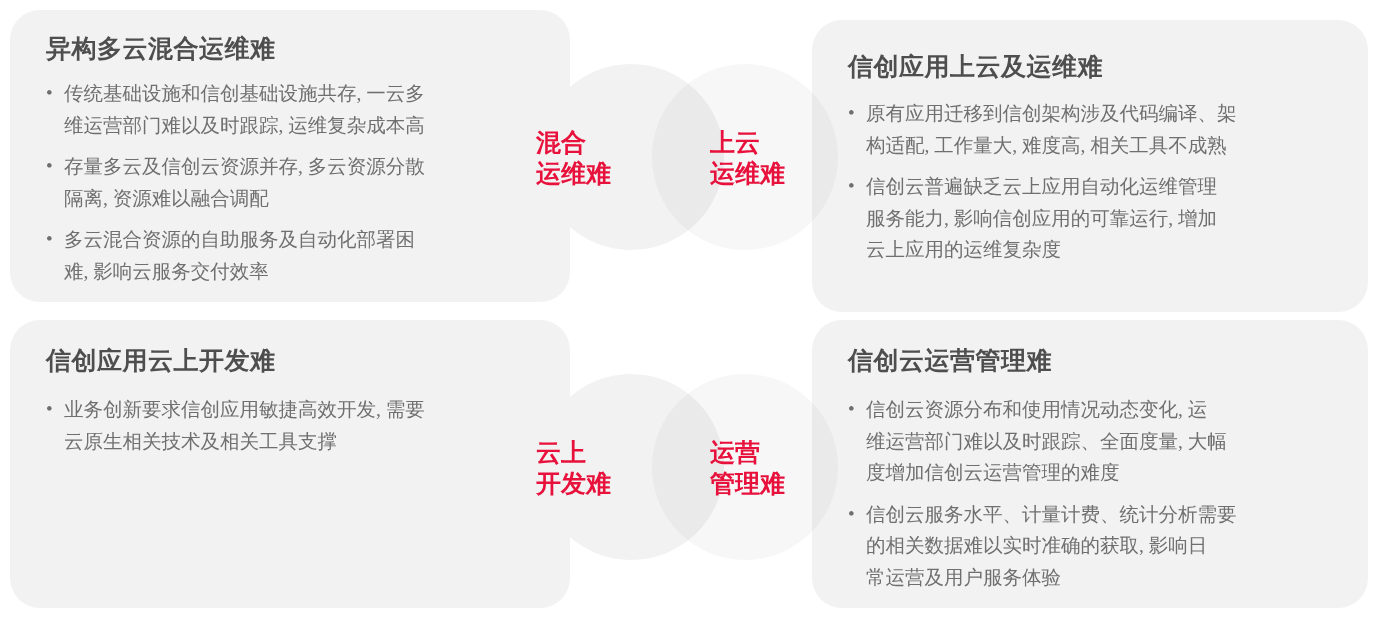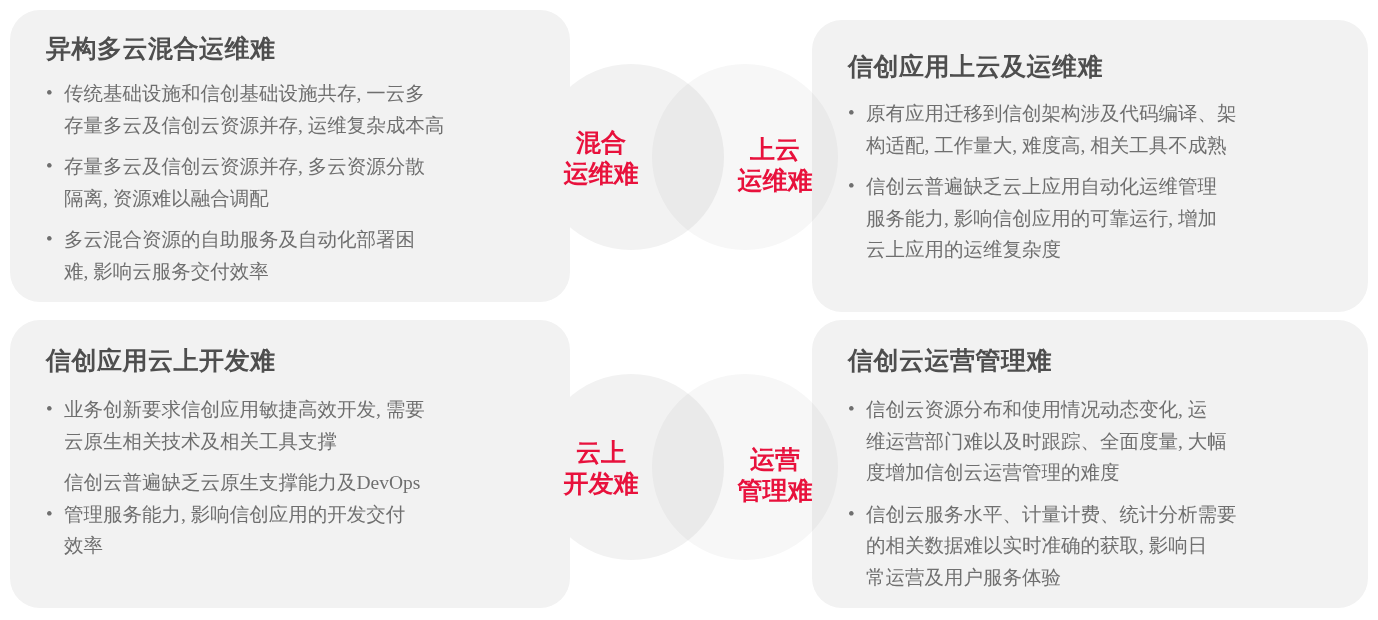--- a/index.html
+++ b/index.html
@@ -96,43 +96,42 @@
     background: #f2f2f2;
   }
   .venn-circle.left  { left: 0px; }
   .venn-circle.right { left: 114px; mix-blend-mode: multiply; background: #f7f7f7; }
 
   .venn-label {
     position: absolute;
     top: 50%;
     transform: translateY(-50%);
     width: 130px;
-    text-align: center;
     font-size: 25px;
     font-weight: bold;
     line-height: 1.22;
     color: #e8113c;
     white-space: pre-line;
     z-index: 3;
   }
   .venn-label.left  { left: -2px; }
-  .venn-label.right { left: 172px; margin-top: 7px; }
+  .venn-label.right { left: 172px; }
 </style>
 </head>
 <body>
 
 <div class="board">
 
   <div class="card card-tl">
     <div class="card-title">异构多云混合运维难</div>
     <div class="bullets">
       <div class="bullet-row">
         <span class="bullet-dot"></span>
         <span class="bullet-text">传统基础设施和信创基础设施共存, 一云多
-存量多云及信创云资源并存, 运维复杂成本高</span>
+维运营部门难以及时跟踪, 运维复杂成本高</span>
       </div>
       <div class="bullet-row">
         <span class="bullet-dot"></span>
         <span class="bullet-text">存量多云及信创云资源并存, 多云资源分散
 隔离, 资源难以融合调配</span>
       </div>
       <div class="bullet-row">
         <span class="bullet-dot"></span>
         <span class="bullet-text">多云混合资源的自助服务及自动化部署困
 难, 影响云服务交付效率</span>
@@ -157,26 +156,20 @@
     </div>
   </div>
 
   <div class="card card-bl">
     <div class="card-title">信创应用云上开发难</div>
     <div class="bullets">
       <div class="bullet-row">
         <span class="bullet-dot"></span>
         <span class="bullet-text">业务创新要求信创应用敏捷高效开发, 需要
 云原生相关技术及相关工具支撑</span>
-      </div>
-      <div class="bullet-row">
-        <span class="bullet-dot mid"></span>
-        <span class="bullet-text">信创云普遍缺乏云原生支撑能力及DevOps
-管理服务能力, 影响信创应用的开发交付
-效率</span>
       </div>
     </div>
   </div>
 
   <div class="card card-br">
     <div class="card-title">信创云运营管理难</div>
     <div class="bullets">
       <div class="bullet-row">
         <span class="bullet-dot"></span>
         <span class="bullet-text">信创云资源分布和使用情况动态变化, 运

